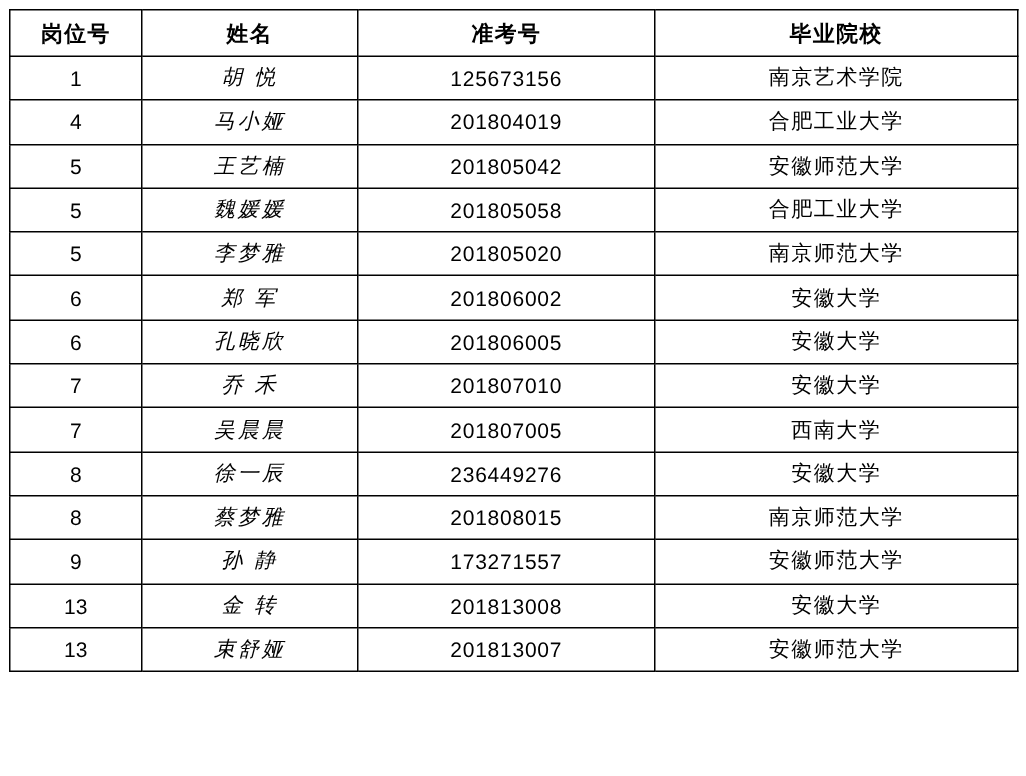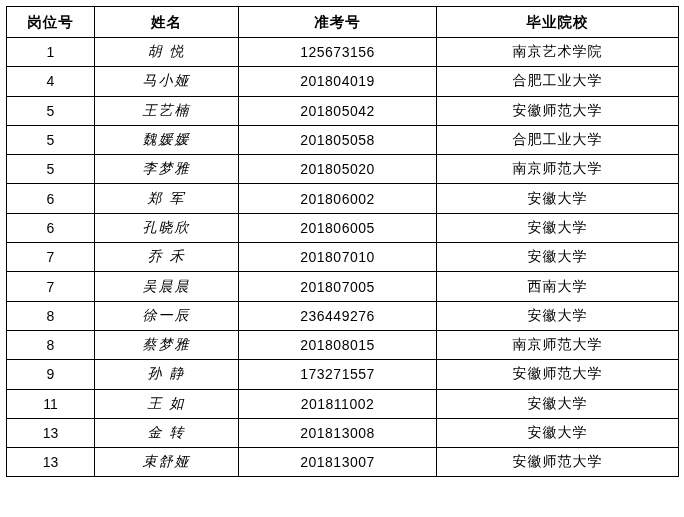--- a/index.html
+++ b/index.html
@@ -140,26 +140,20 @@
         <td class="exam">201808015</td>
         <td class="school">南京师范大学</td>
       </tr>
       <tr>
         <td class="post">9</td>
         <td class="name">孙 静</td>
         <td class="exam">173271557</td>
         <td class="school">安徽师范大学</td>
       </tr>
       <tr>
-        <td class="post">11</td>
-        <td class="name">王 如</td>
-        <td class="exam">201811002</td>
-        <td class="school">安徽大学</td>
-      </tr>
-      <tr>
         <td class="post">13</td>
         <td class="name">金 转</td>
         <td class="exam">201813008</td>
         <td class="school">安徽大学</td>
       </tr>
       <tr>
         <td class="post">13</td>
         <td class="name">束舒娅</td>
         <td class="exam">201813007</td>
         <td class="school">安徽师范大学</td>

